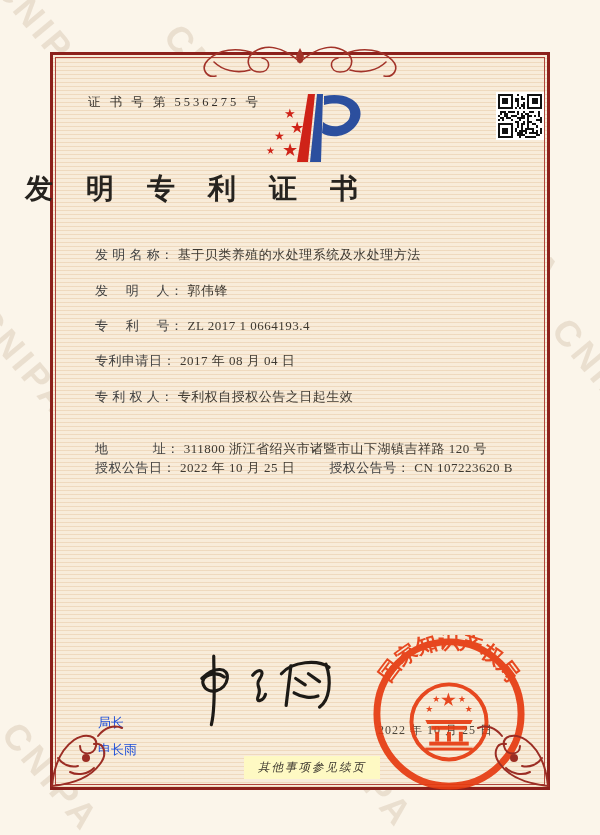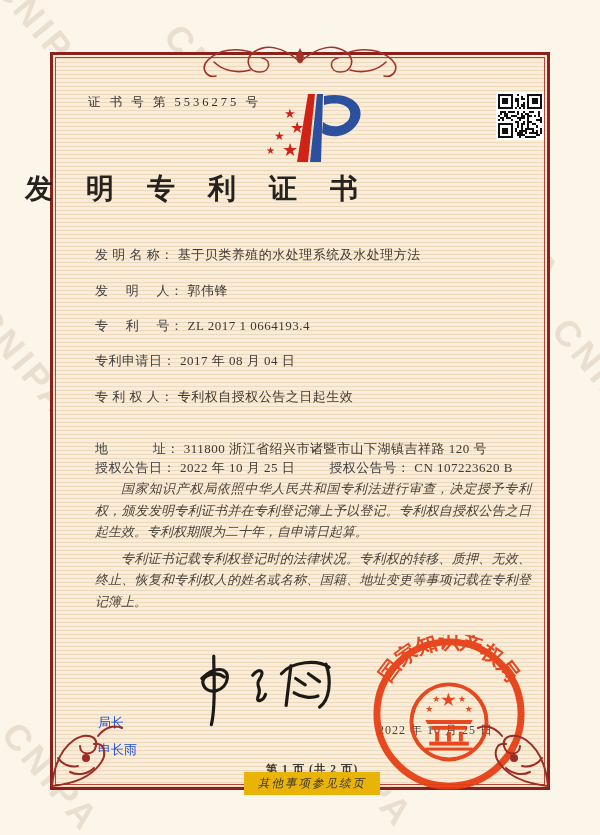--- a/index.html
+++ b/index.html
@@ -30,22 +30,22 @@
          color:#4a443a;text-align:justify;font-style:italic;}
   .paras p{margin:0 0 5px 0;text-indent:2em;}
   .director{position:absolute;left:86px;top:709px;font-size:13px;color:#1d4ed8;
             font-family:"Liberation Sans",sans-serif;line-height:27px;}
   .signature{position:absolute;left:158px;top:648px;width:175px;height:88px;}
   .sealwrap{position:absolute;left:358px;top:635px;width:158px;height:158px;z-index:4;}
   .sealdate{position:absolute;left:366px;top:722px;width:160px;font-size:12px;color:#4d463c;
             letter-spacing:1px;z-index:3;}
   .pageno{position:absolute;left:0;top:762px;width:600px;text-align:center;
           font-size:11.5px;color:#3e3931;letter-spacing:1px;z-index:5;font-weight:bold;}
-  .contnote{position:absolute;left:50%;top:772px;transform:translateX(-50%);
-            background:#eab308;padding:4px 14px;font-size:11.5px;color:#3e3931;
+  .contnote{position:absolute;left:50%;top:756px;transform:translateX(-50%);
+            background:#fef9c3;padding:4px 14px;font-size:11.5px;color:#3e3931;
             letter-spacing:2px;z-index:5;font-style:italic;}
   .orn-top{position:absolute;left:170px;top:36px;width:260px;height:52px;z-index:4;}
   .orn-corner{position:absolute;width:92px;height:92px;z-index:4;}
   .orn-bl{left:44px;top:702px;}
   .orn-br{left:464px;top:702px;transform:scaleX(-1);}
 </style>
 </head>
 <body>
 
 <span class="wm" style="left:-22px;top:8px">CNIPA</span>
@@ -334,24 +334,20 @@
     <div class="frow" style="top:44px"><span class="lab">发　 明　 人：</span><span class="val">郭伟锋</span></div>
     <div class="frow" style="top:79px"><span class="lab">专　 利　 号：</span><span class="val">ZL 2017 1 0664193.4</span></div>
     <div class="frow" style="top:114px"><span class="lab">专利申请日：</span><span class="val">2017 年 08 月 04 日</span></div>
     <div class="frow" style="top:150px"><span class="lab">专 利 权 人：</span><span class="val">专利权自授权公告之日起生效</span></div>
     <div class="frow" style="top:202px"><span class="lab">地　　　 址：</span><span class="val">311800 浙江省绍兴市诸暨市山下湖镇吉祥路 120 号</span></div>
     <div class="frow" style="top:221px">
       <span class="lab">授权公告日：</span><span class="val">2022 年 10 月 25 日</span><span class="lab pair2">授权公告号：</span><span class="val">CN 107223620 B</span>
     </div>
   </div>
 
-  <div class="paras">
-    <p>国家知识产权局依照中华人民共和国专利法进行审查，决定授予专利权，颁发发明专利证书并在专利登记簿上予以登记。专利权自授权公告之日起生效。专利权期限为二十年，自申请日起算。</p>
-    <p>专利证书记载专利权登记时的法律状况。专利权的转移、质押、无效、终止、恢复和专利权人的姓名或名称、国籍、地址变更等事项记载在专利登记簿上。</p>
-  </div>
 
   <div class="director">
     <div>局长</div>
     <div>申长雨</div>
   </div>
 
   <svg class="signature" viewBox="0 0 220 110">
     <g fill="none" stroke="#1d1a16" stroke-width="4" stroke-linecap="round" stroke-linejoin="round">
       <path d="M40,38 C56,22 74,24 72,38 C70,54 48,60 42,46 C37,34 58,28 68,36"></path>
       <path d="M55,10 C55,36 58,72 52,96"></path>

